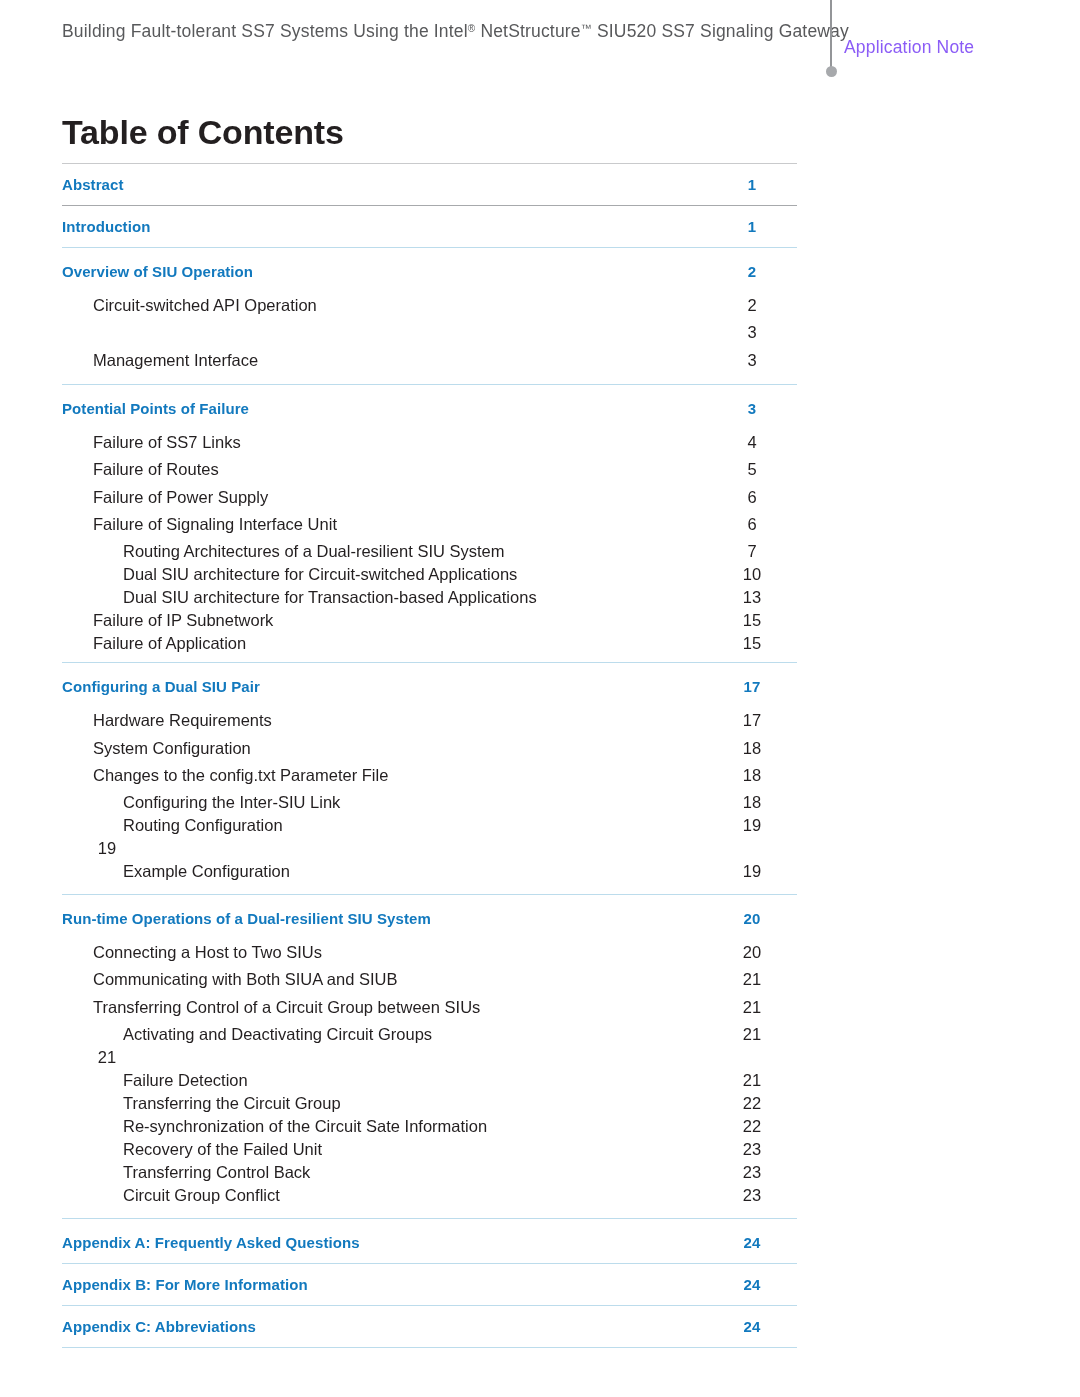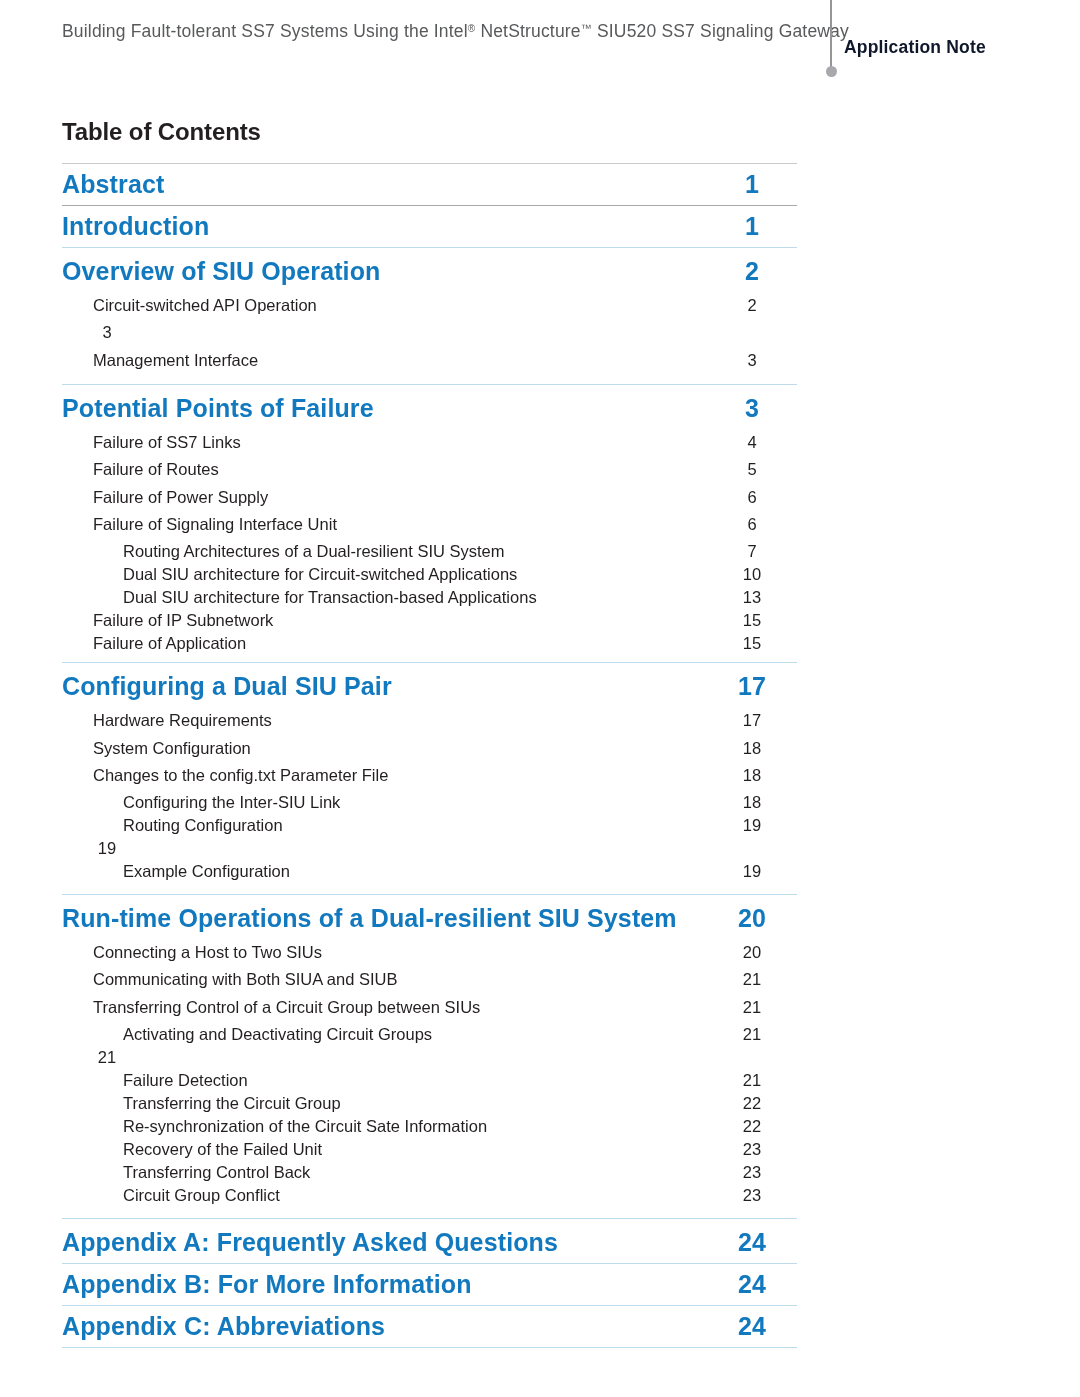--- a/index.html
+++ b/index.html
@@ -72,33 +72,33 @@
     width: 11px;
     height: 11px;
     border-radius: 50%;
     background: #a7a9ac;
   }
   .header-kicker {
     position: absolute;
     left: 844px;
     top: 36px;
     font-size: 17.5px;
-    font-weight: 700;
-    color: #0f172a;
+    font-weight: 400;
+    color: #8b5cf6;
     letter-spacing: 0.01em;
     white-space: nowrap;
     line-height: 22px;
   }
 
   
   .page-title {
     position: absolute;
     left: 62px;
     top: 114px;
-    font-size: 24px;
+    font-size: 34px;
     font-weight: 700;
     color: #231f20;
     letter-spacing: -0.005em;
     line-height: 36px;
   }
 
   
   .toc {
     position: absolute;
     left: 62px;
@@ -134,30 +134,31 @@
     white-space: nowrap;
   }
 
   
   .lvl1 {
     height: 41px;
     align-items: center;
   }
   .lvl1 .toc-label,
   .lvl1 .toc-page {
-    font-size: 25px;
+    font-size: 15px;
     font-weight: 700;
     color: #1279be;
     letter-spacing: 0.005em;
   }
 
   
   .lvl2 {
     height: 27.3px;
     align-items: center;
+    justify-content: flex-end;
   }
   .lvl2 .toc-label {
     padding-left: 31px;
   }
   .lvl2 .toc-label,
   .lvl2 .toc-page {
     font-size: 16.5px;
     font-weight: 400;
     color: #231f20;
   }

